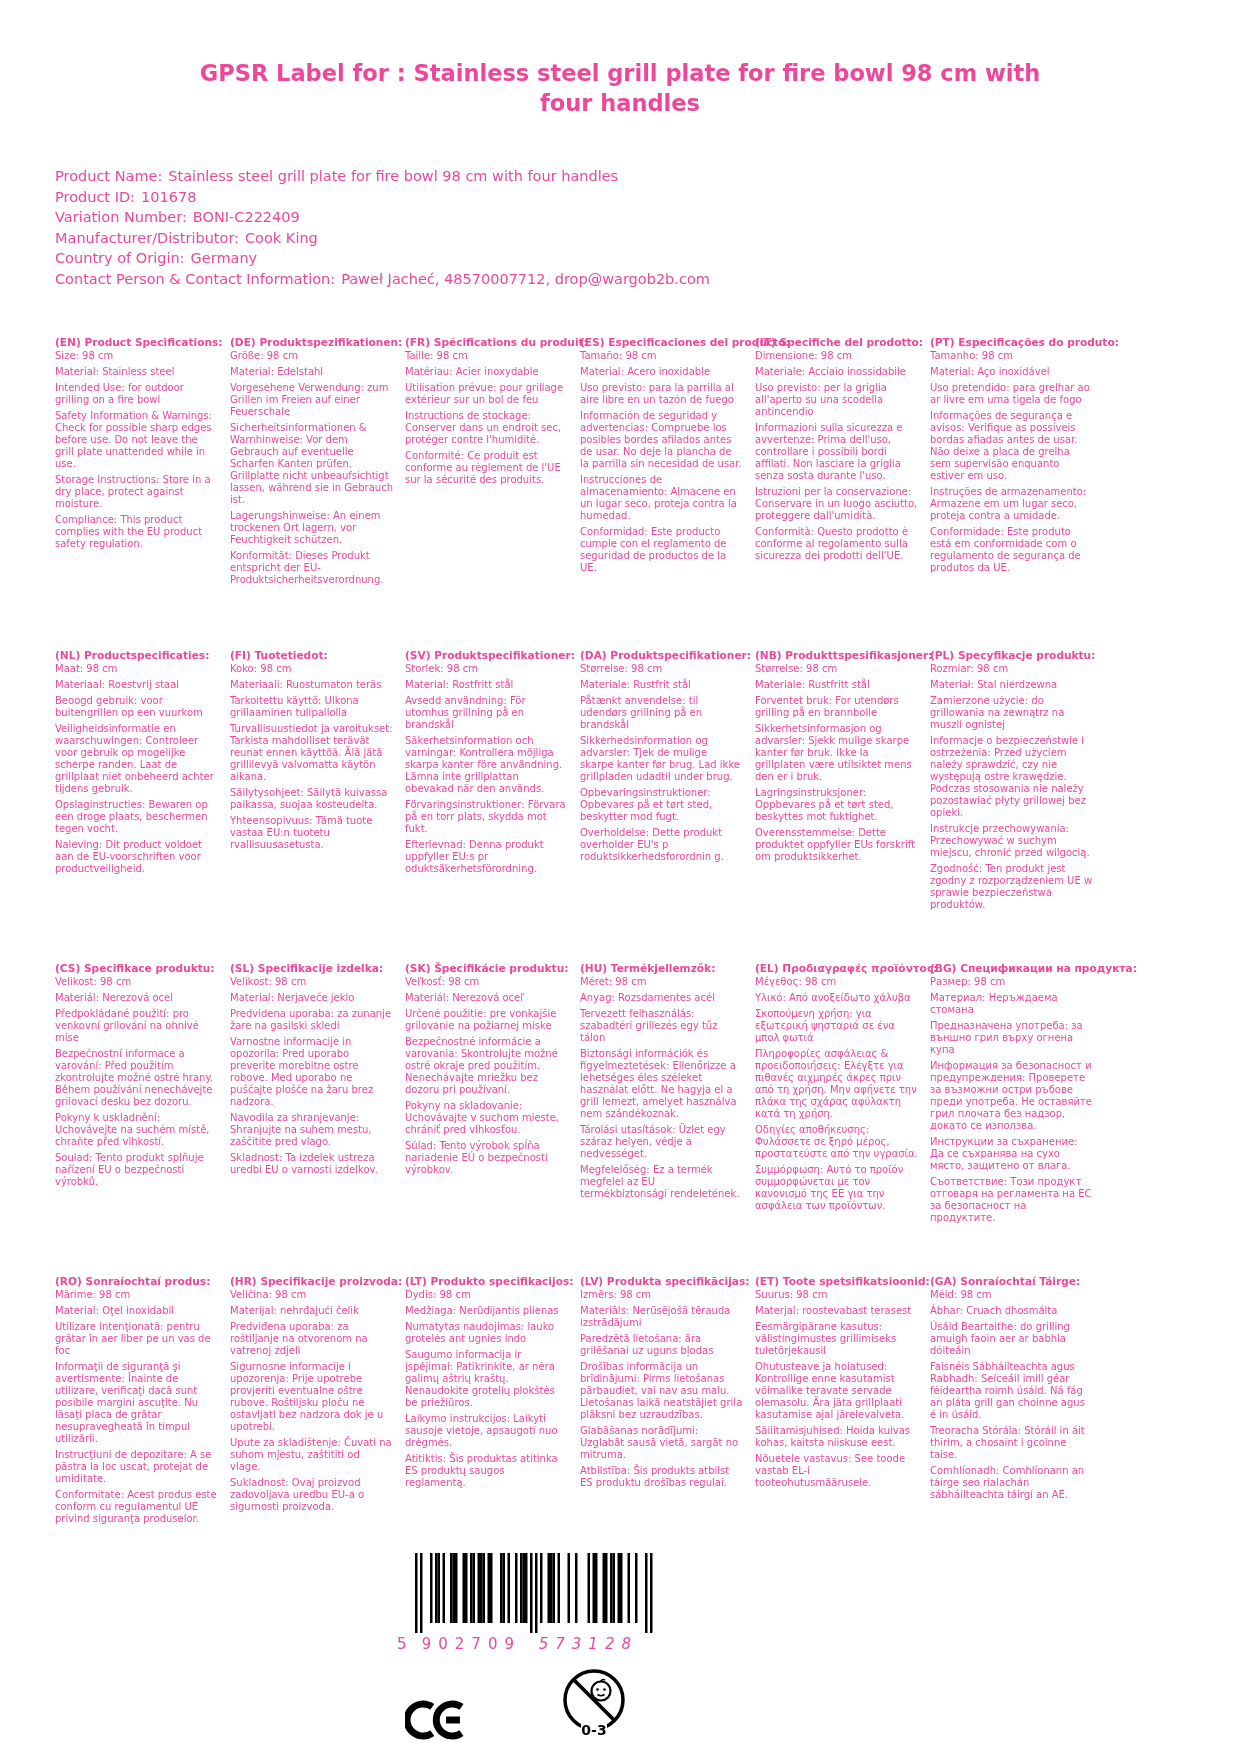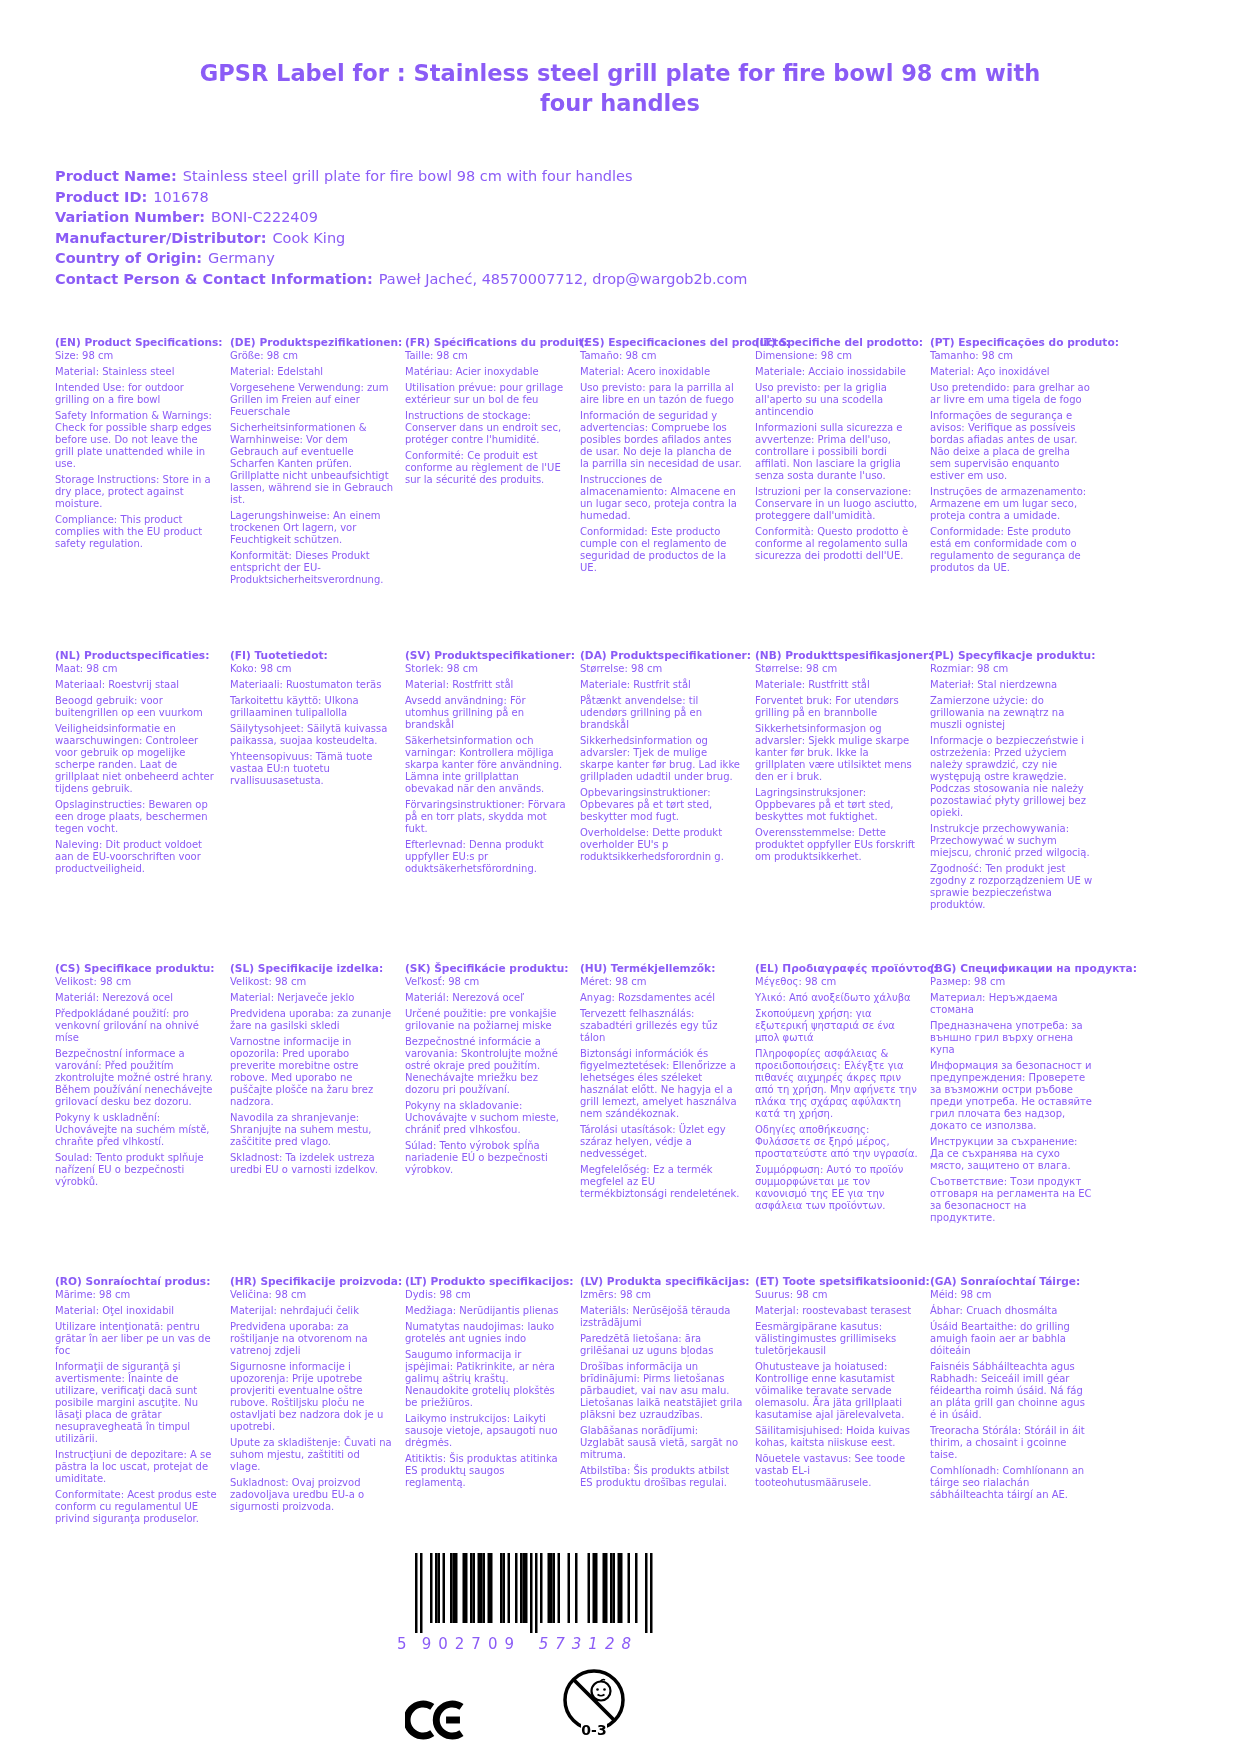--- a/index.html
+++ b/index.html
@@ -1,26 +1,26 @@
 <!DOCTYPE html>
 <html><head>
 <meta charset="utf-8">
 <style>
   html,body{margin:0;padding:0;background:#fff;}
   .page{
-    position:relative;width:1157px;height:1754px;background:#fff;color:#8b5cf6;
+    position:relative;width:1157px;height:1754px;background:#fff;color:#ec4899;
     font-family:"DejaVu Sans","Liberation Sans",sans-serif;overflow:hidden;
   }
   .title{
     position:absolute;top:58px;left:170px;width:900px;margin:0;
     text-align:center;font-size:22.5px;font-weight:bold;line-height:30px;
   }
   .info{position:absolute;top:166px;left:55px;font-size:14.5px;line-height:20.6px;}
   .info-row{white-space:nowrap;}
-  .info-label{font-weight:bold;margin-top:43px;}
+  .info-label{font-weight:normal;margin-top:43px;}
   .info-value{margin-left:6px;}
   .grid{
     position:absolute;top:336px;left:55px;
     display:grid;grid-template-columns:repeat(6,175px);grid-auto-rows:313px;
   }
   .cell{padding-right:12px;font-size:10px;line-height:12px;}
   .cell-header{font-weight:bold;font-size:10.6px;white-space:nowrap;margin:0 0 2px 0;}
   .cell p{margin:0 0 4px 0;overflow-wrap:break-word;word-break:break-word;}
   .bottom{position:absolute;top:1553px;left:397px;width:262px;}
   .bc-svg{display:block;margin-left:18px;}
@@ -108,20 +108,21 @@
         <p>Beoogd gebruik: voor buitengrillen op een vuurkom</p>
         <p>Veiligheidsinformatie en waarschuwingen: Controleer voor gebruik op mogelijke scherpe randen. Laat de grillplaat niet onbeheerd achter tijdens gebruik.</p>
         <p>Opslaginstructies: Bewaren op een droge plaats, beschermen tegen vocht.</p>
         <p>Naleving: Dit product voldoet aan de EU-voorschriften voor productveiligheid.</p>
       </div>
       <div class="cell">
         <div class="cell-header">(FI) Tuotetiedot:</div>
         <p>Koko: 98 cm</p>
         <p>Materiaali: Ruostumaton teräs</p>
         <p>Tarkoitettu käyttö: Ulkona grillaaminen tulipallolla</p>
+        <p>Turvallisuustiedot ja varoitukset: Tarkista mahdolliset terävät reunat ennen käyttöä. Älä jätä grillilevyä valvomatta käytön aikana.</p>
         <p>Säilytysohjeet: Säilytä kuivassa paikassa, suojaa kosteudelta.</p>
         <p>Yhteensopivuus: Tämä tuote vastaa EU:n tuotetu rvallisuusasetusta.</p>
       </div>
       <div class="cell">
         <div class="cell-header">(SV) Produktspecifikationer:</div>
         <p>Storlek: 98 cm</p>
         <p>Material: Rostfritt stål</p>
         <p>Avsedd användning: För utomhus grillning på en brandskål</p>
         <p>Säkerhetsinformation och varningar: Kontrollera möjliga skarpa kanter före användning. Lämna inte grillplattan obevakad när den används.</p>
         <p>Förvaringsinstruktioner: Förvara på en torr plats, skydda mot fukt.</p>

